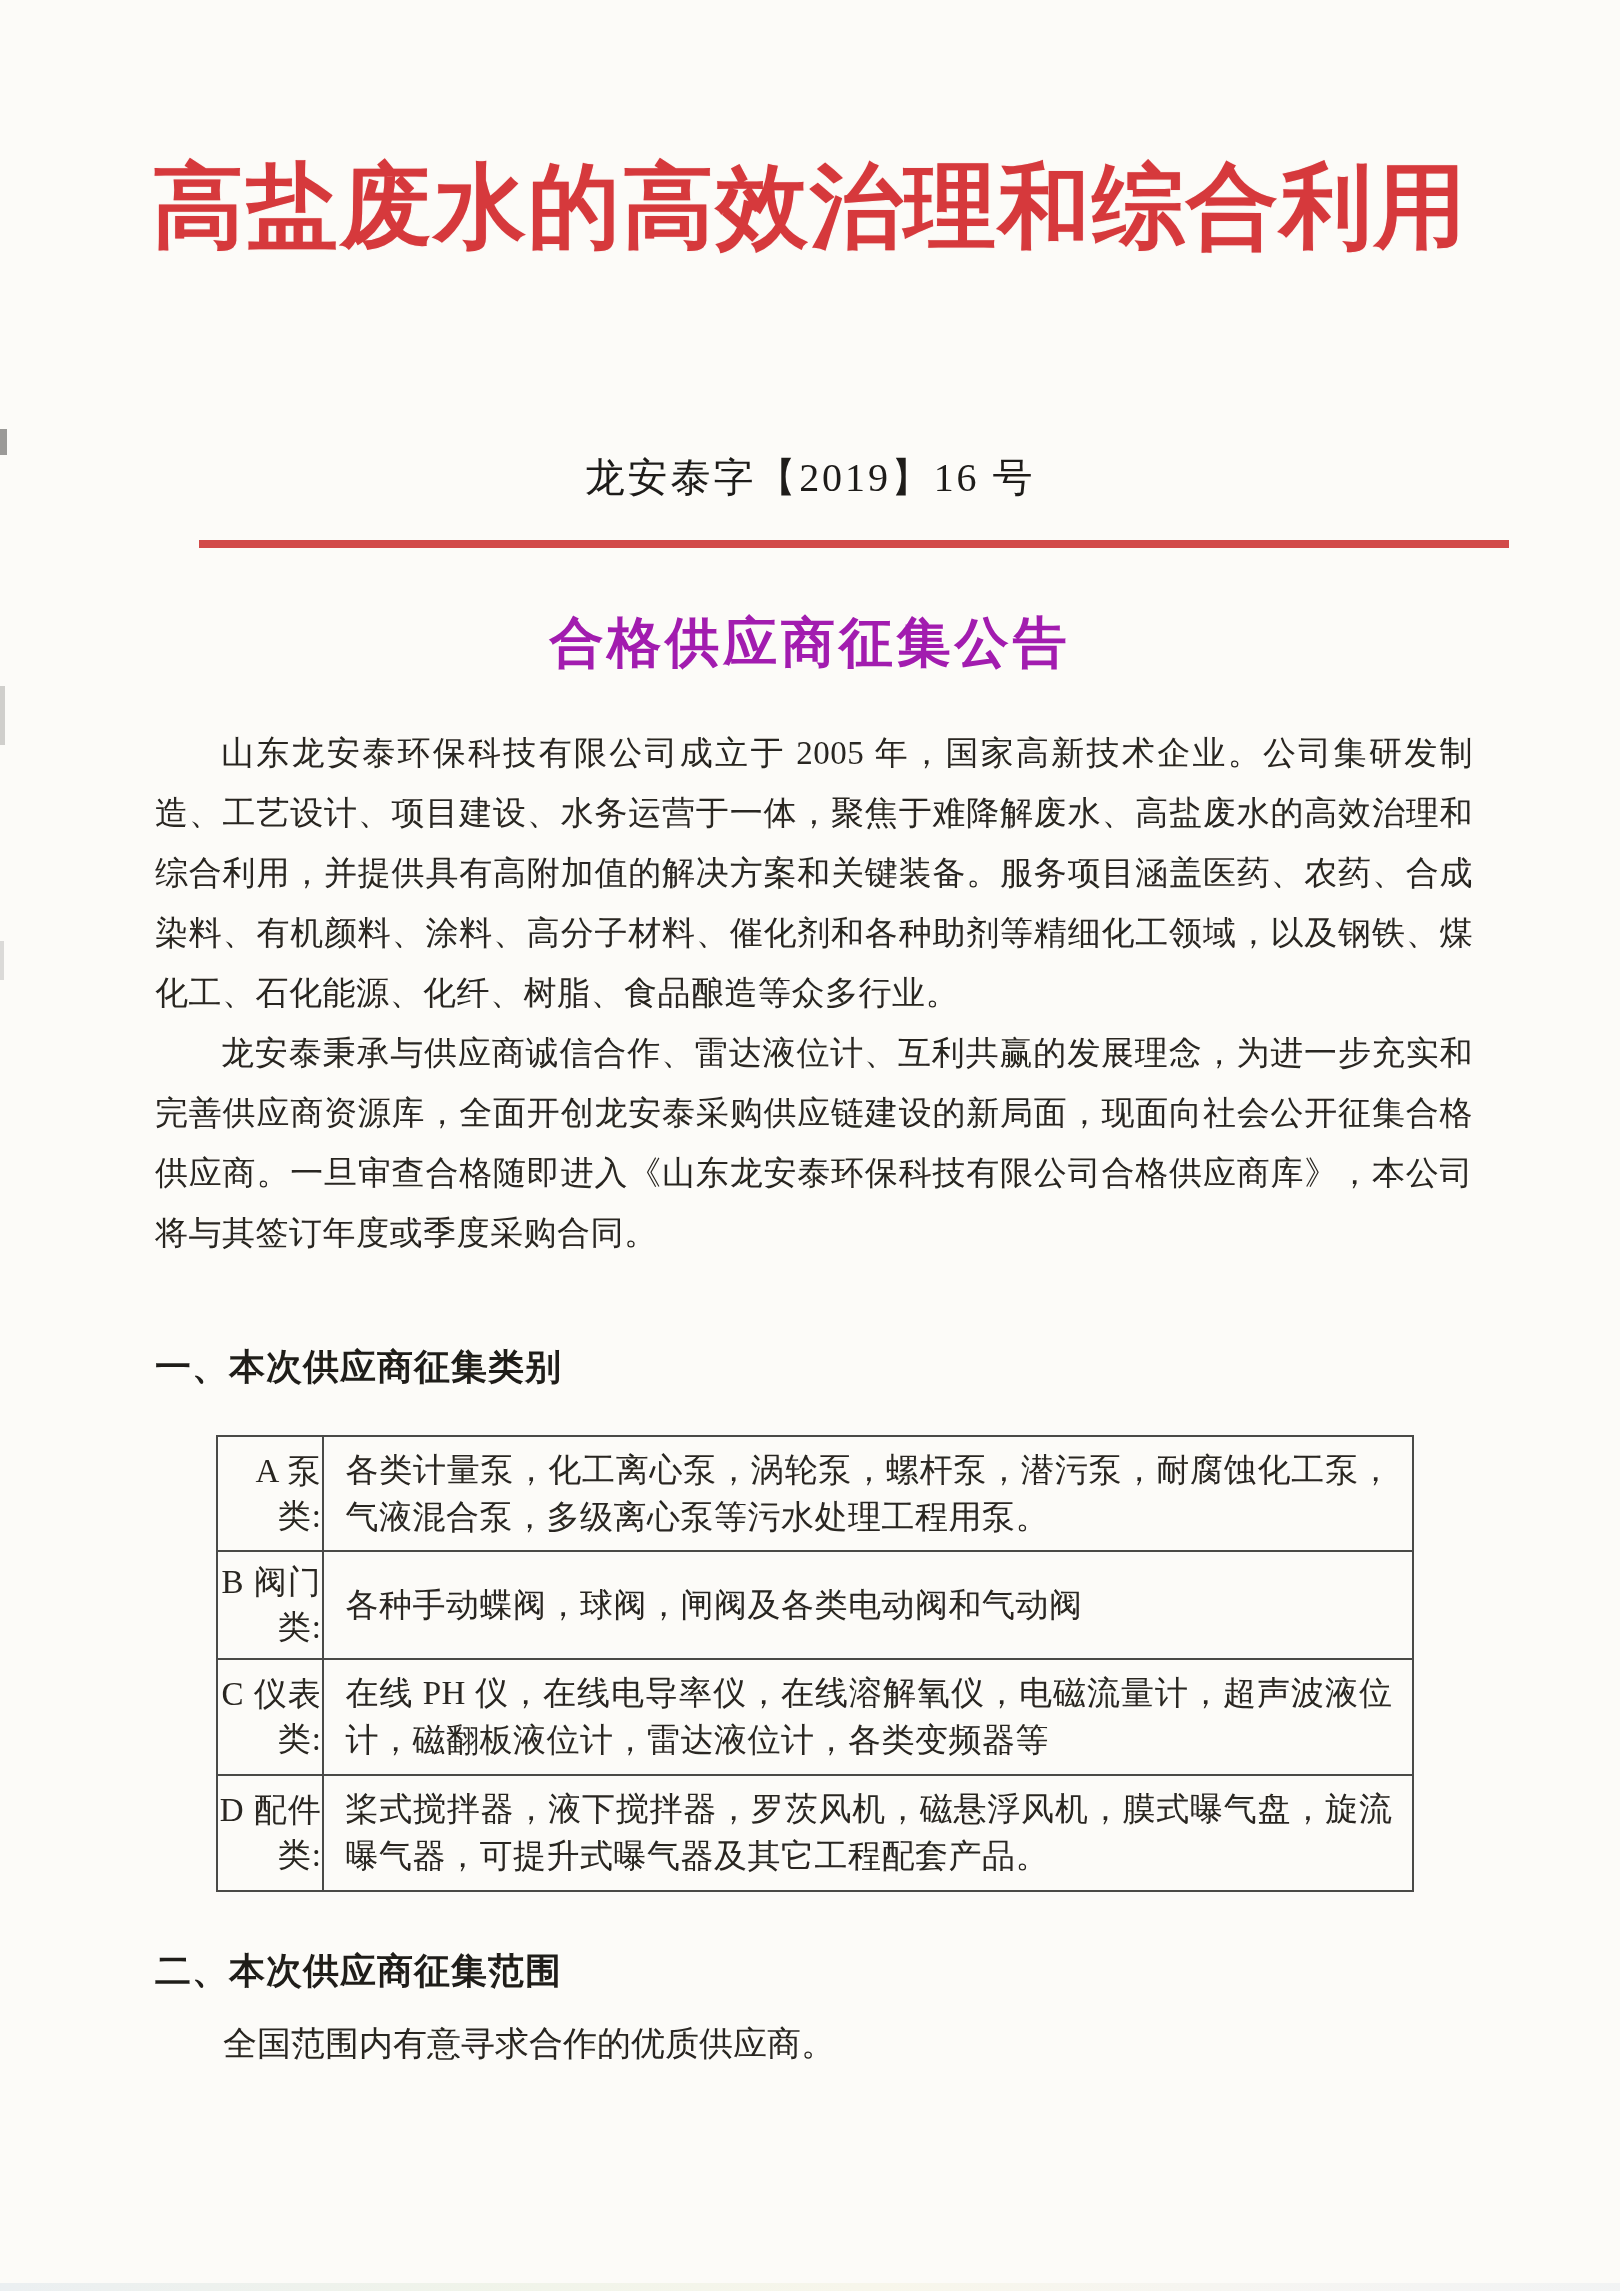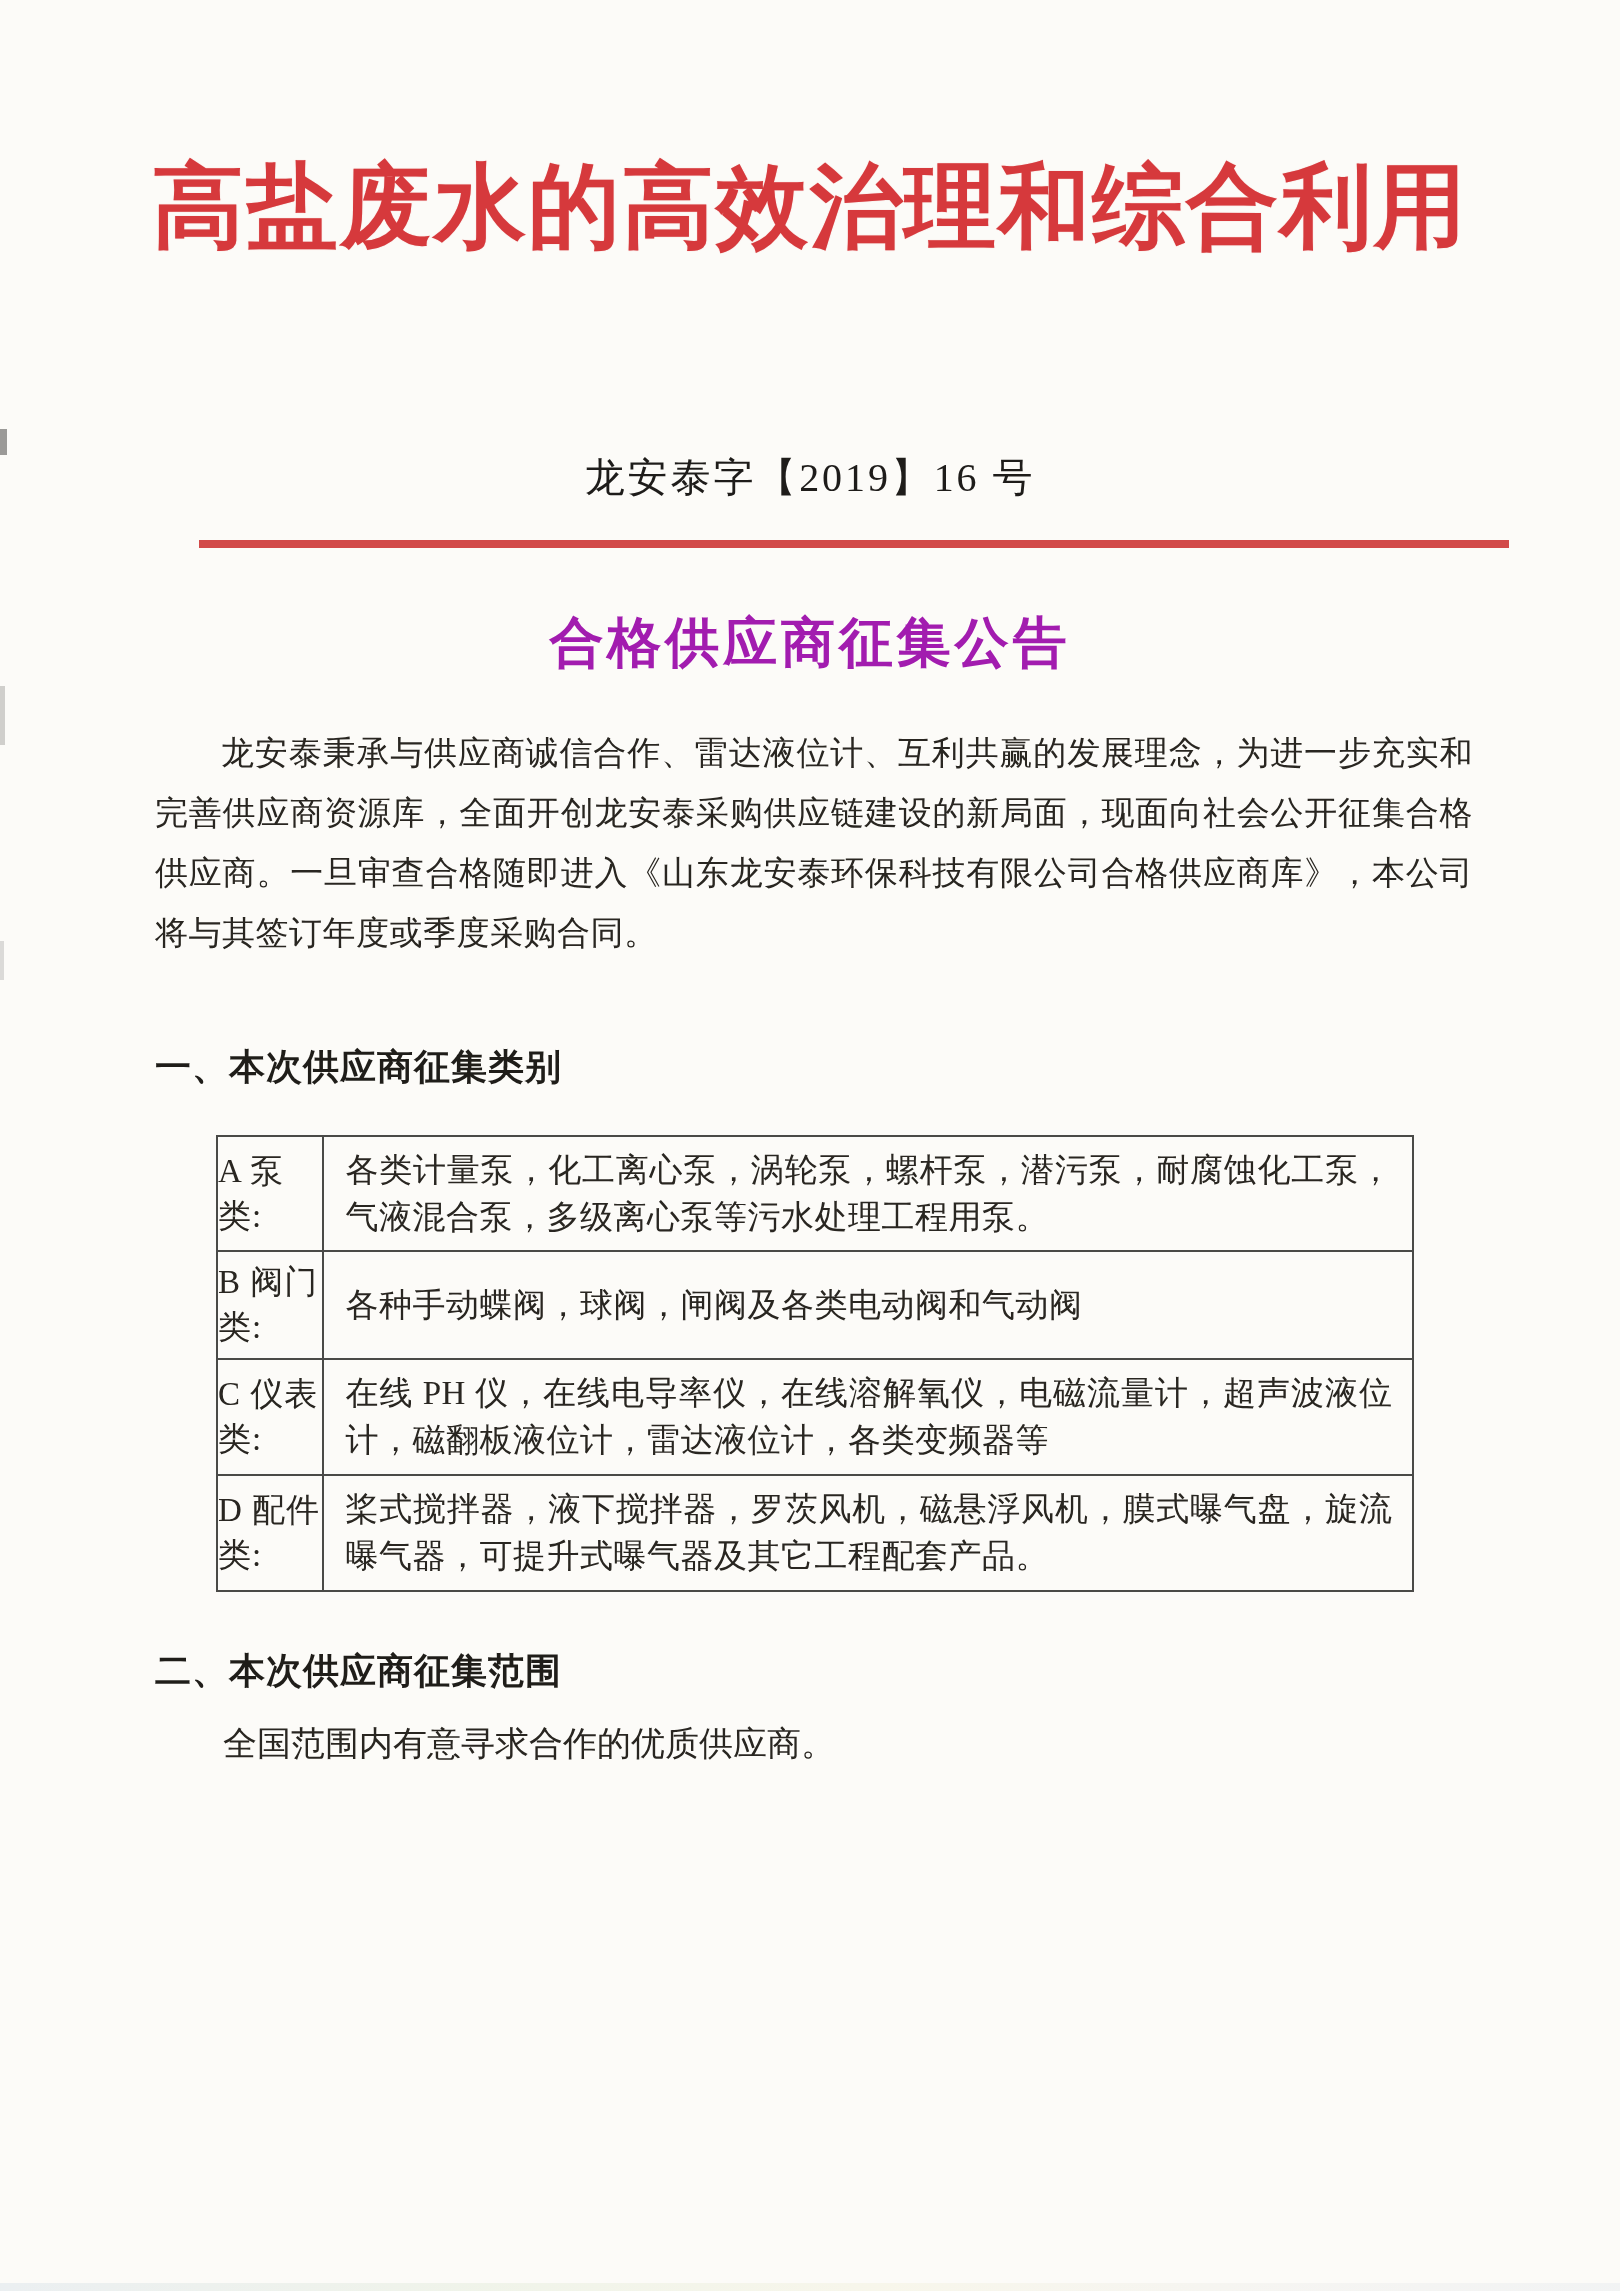--- a/index.html
+++ b/index.html
@@ -69,21 +69,21 @@
   }
   .category-table th {
     font-weight:400; text-align:center; letter-spacing:1px;
   }
   .category-table .col-seq { width:303px; }
   tr.r-header { height:78px; }
   tr.r-a { height:98px; }
   tr.r-b { height:108px; }
   tr.r-c { height:114px; }
   tr.r-d { height:114px; }
-  td.cat-cell { text-align:left; letter-spacing:1px; }
+  td.cat-cell { text-align:right; letter-spacing:1px; }
   td.desc-cell {
     padding:9.8px 19.6px 9.8px 21.6px;
     line-height:47px; text-align:justify; letter-spacing:0.5px;
   }
   .section-body {
     margin:19.6px 147px 0 155px;
     font-size:34px; line-height:57px; text-indent:2em; color:#292621;
   }
 </style>
 </head>
@@ -96,20 +96,21 @@
   <div class="edge-speck speck-3"></div>
 
   <div class="letterhead">高盐废水的高效治理和综合利用</div>
 
   <div class="doc-number">龙安泰字【2019】16 号</div>
 
   <div class="red-rule"></div>
 
   <div class="announcement-title">合格供应商征集公告</div>
 
+  <p class="body-paragraph">山东龙安泰环保科技有限公司成立于 2005 年，国家高新技术企业。公司集研发制造、工艺设计、项目建设、水务运营于一体，聚焦于难降解废水、高盐废水的高效治理和综合利用，并提供具有高附加值的解决方案和关键装备。服务项目涵盖医药、农药、合成染料、有机颜料、涂料、高分子材料、催化剂和各种助剂等精细化工领域，以及钢铁、煤化工、石化能源、化纤、树脂、食品酿造等众多行业。</p>
 
   <p class="body-paragraph">龙安泰秉承与供应商诚信合作、雷达液位计、互利共赢的发展理念，为进一步充实和完善供应商资源库，全面开创龙安泰采购供应链建设的新局面，现面向社会公开征集合格供应商。一旦审查合格随即进入《山东龙安泰环保科技有限公司合格供应商库》，本公司将与其签订年度或季度采购合同。</p>
 
   <div class="section-heading">一、本次供应商征集类别</div>
 
   <table class="category-table">
     <tbody>
       <tr class="r-a">
         <td class="cat-cell">A 泵类:</td>
         <td class="desc-cell">各类计量泵，化工离心泵，涡轮泵，螺杆泵，潜污泵，耐腐蚀化工泵，气液混合泵，多级离心泵等污水处理工程用泵。</td>

